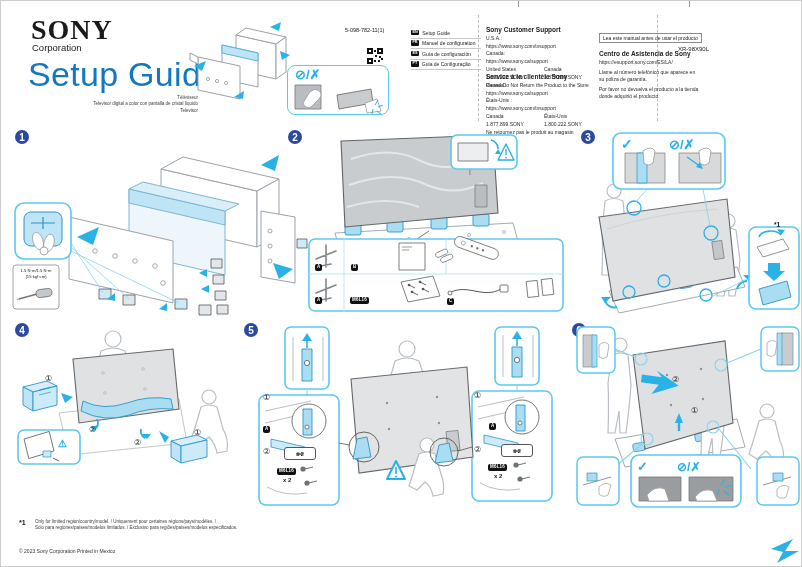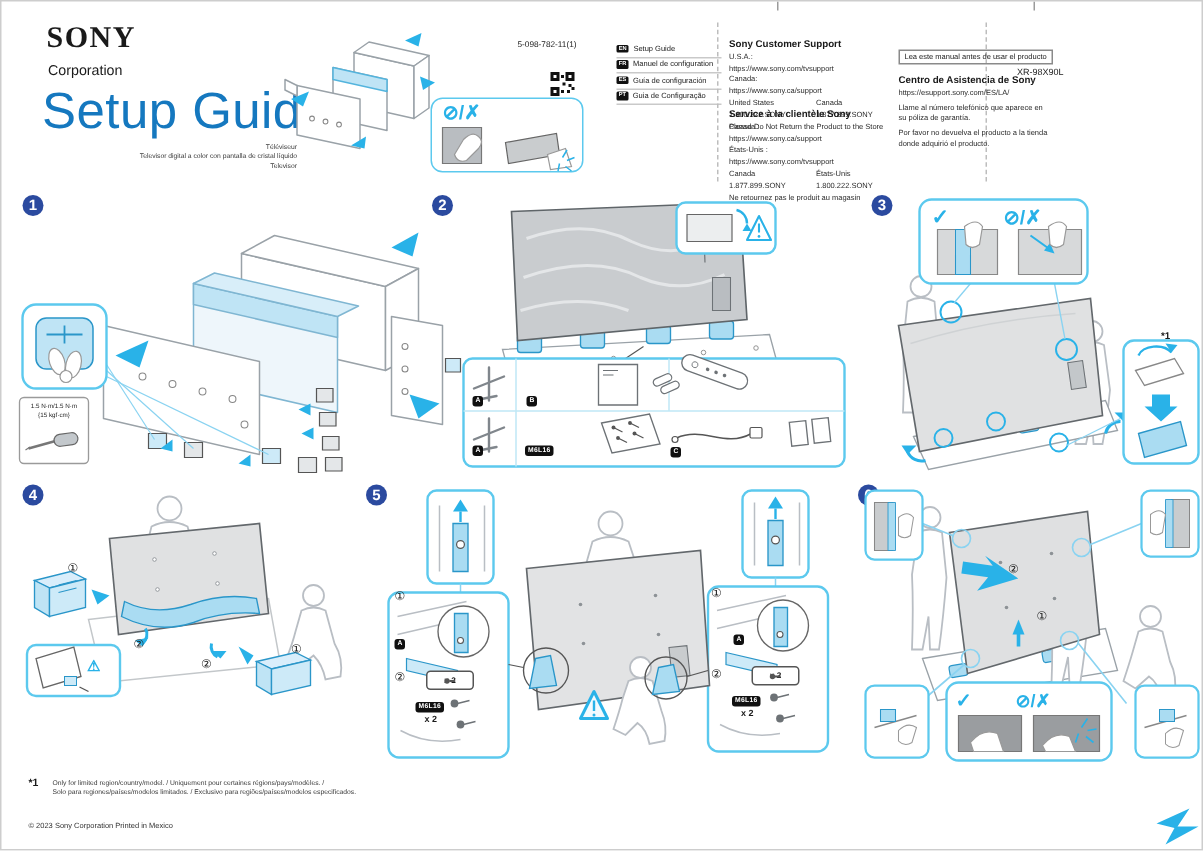--- a/index.html
+++ b/index.html
@@ -22,21 +22,21 @@
   .foldline{position:absolute;border-left:1px dashed #bdbdbd;width:0;}
   .tick{position:absolute;border-left:1px solid #9b9b9b;width:0;height:6px;top:0;}
   svg{position:absolute;overflow:visible;}
   svg *{vector-effect:non-scaling-stroke;}
 </style>
 </head>
 <body>
 
 <div id="page">
 
-  <div class="abs" style="left:30px;top:13px;font-family:'Liberation Serif',serif;font-weight:bold;font-size:20px;letter-spacing:1px;">SONY</div>
+  <div class="abs" style="left:30px;top:13px;font-family:'Liberation Serif',serif;font-weight:bold;font-size:28px;letter-spacing:1px;">SONY</div>
   <div class="abs" style="left:31px;top:41px;font-size:9.5px;">Corporation</div>
   <div class="abs" style="left:27px;top:54px;font-size:34px;color:#1578bf;letter-spacing:.3px;">Setup Guide</div>
   <div class="abs" style="left:40px;top:94px;width:157px;text-align:right;">
     <div class="xs">Téléviseur</div>
     <div class="xs">Televisor digital a color con pantalla de cristal líquido</div>
     <div class="xs">Televisor</div>
   </div>
 
   <svg class="abs" style="left:183px;top:16px;" width="106" height="90" viewBox="0 0 106 90">
     <g stroke="#9aa2a8" stroke-width="1" fill="#fff" stroke-linejoin="round">

